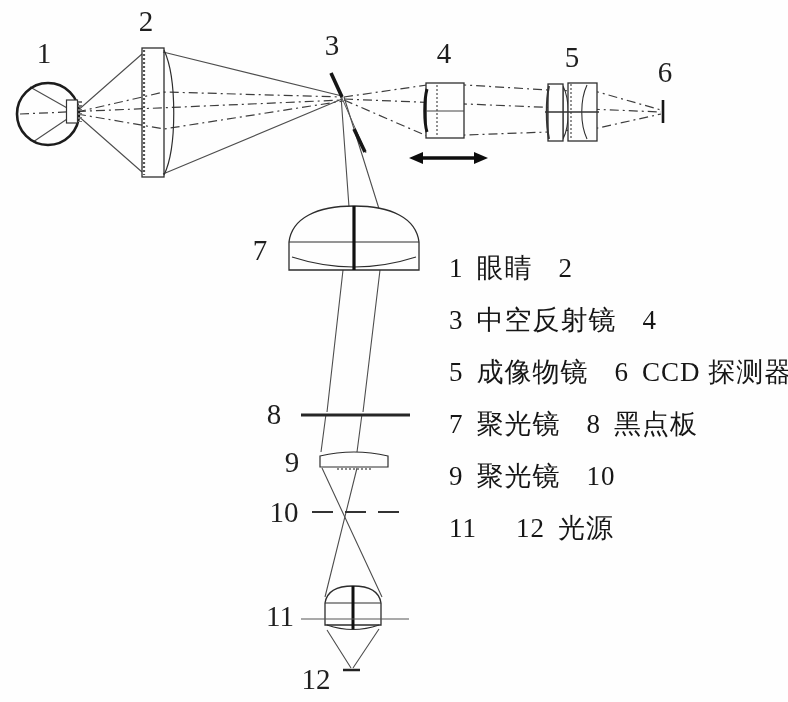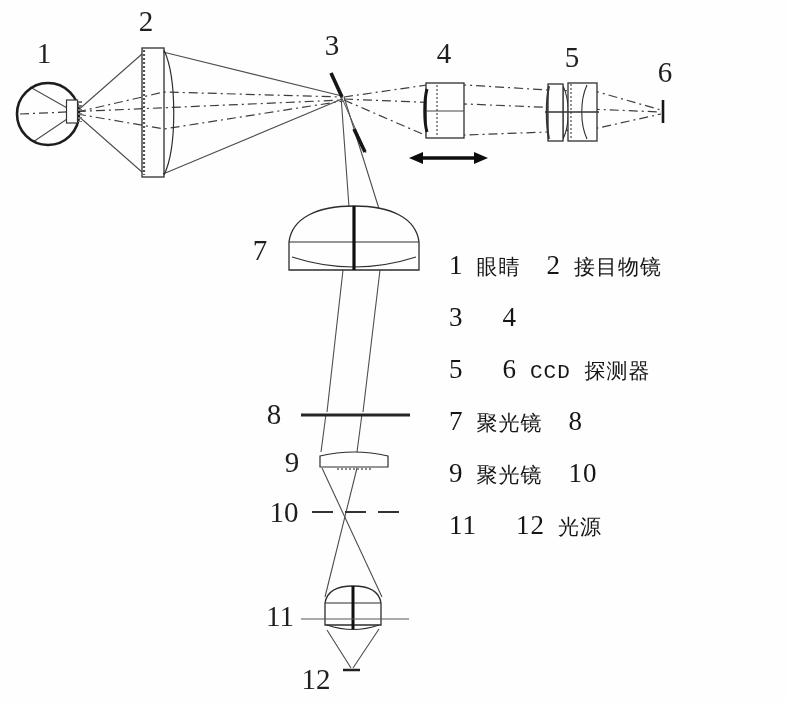--- a/index.html
+++ b/index.html
@@ -12,21 +12,21 @@
     position:absolute;transform:translate(-50%,-50%);
     font-size:29px;color:#1f1f1f;line-height:1;white-space:nowrap;
     font-family:"Liberation Serif","DejaVu Serif",serif;
   }
   .legend{
     position:absolute;left:449px;top:250px;color:#161616;
   }
   .lg-row{display:flex;align-items:baseline;height:52px;white-space:nowrap;}
   .lg-num{font-size:27px;margin-right:13px;letter-spacing:1px;}
   .lg-num.second{margin-left:26px;}
-  .lg-lab{font-size:21px;letter-spacing:1px;font-family:Liberation Mono, monospace;}
+  .lg-lab{font-size:27px;letter-spacing:1px;}
 </style>
 </head>
 <body>
 
 <div class="stage">
 
   <svg class="diagram" width="788" height="702" viewBox="0 0 788 702">
 
     <g stroke="#3d3d3d" stroke-width="1.2" fill="none" stroke-dasharray="9 4 2 4">
       <path d="M20,114 L343,100"></path>
@@ -134,35 +134,37 @@
   <div class="comp-label" style="left:292px;top:462px">9</div>
   <div class="comp-label" style="left:284px;top:512px">10</div>
   <div class="comp-label" style="left:280px;top:616px">11</div>
   <div class="comp-label" style="left:316px;top:679px">12</div>
 
   <div class="legend">
     <div class="lg-row">
       <span class="lg-num">1</span>
       <span class="lg-lab">眼睛</span>
       <span class="lg-num second">2</span>
-      <span class="lg-lab">接目物镜</span>
     </div>
     <div class="lg-row">
       <span class="lg-num">3</span>
+      <span class="lg-lab">中空反射镜</span>
       <span class="lg-num second">4</span>
     </div>
     <div class="lg-row">
       <span class="lg-num">5</span>
+      <span class="lg-lab">成像物镜</span>
       <span class="lg-num second">6</span>
       <span class="lg-lab">CCD 探测器</span>
     </div>
     <div class="lg-row">
       <span class="lg-num">7</span>
       <span class="lg-lab">聚光镜</span>
       <span class="lg-num second">8</span>
+      <span class="lg-lab">黑点板</span>
     </div>
     <div class="lg-row">
       <span class="lg-num">9</span>
       <span class="lg-lab">聚光镜</span>
       <span class="lg-num second">10</span>
     </div>
     <div class="lg-row">
       <span class="lg-num">11</span>
       <span class="lg-num second">12</span>
       <span class="lg-lab">光源</span>

